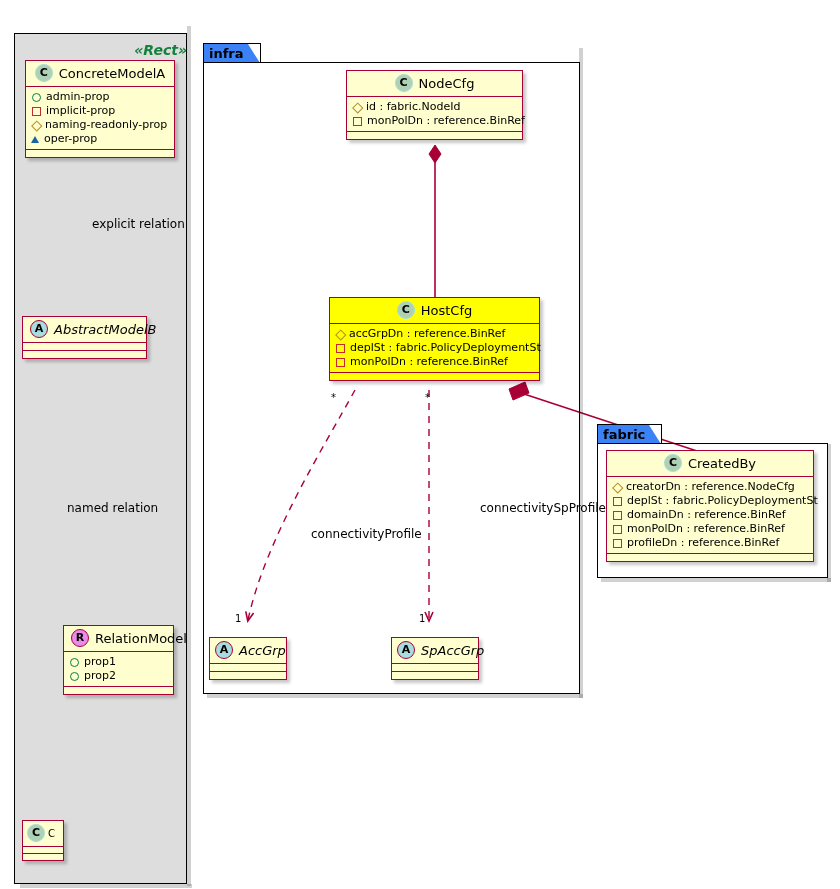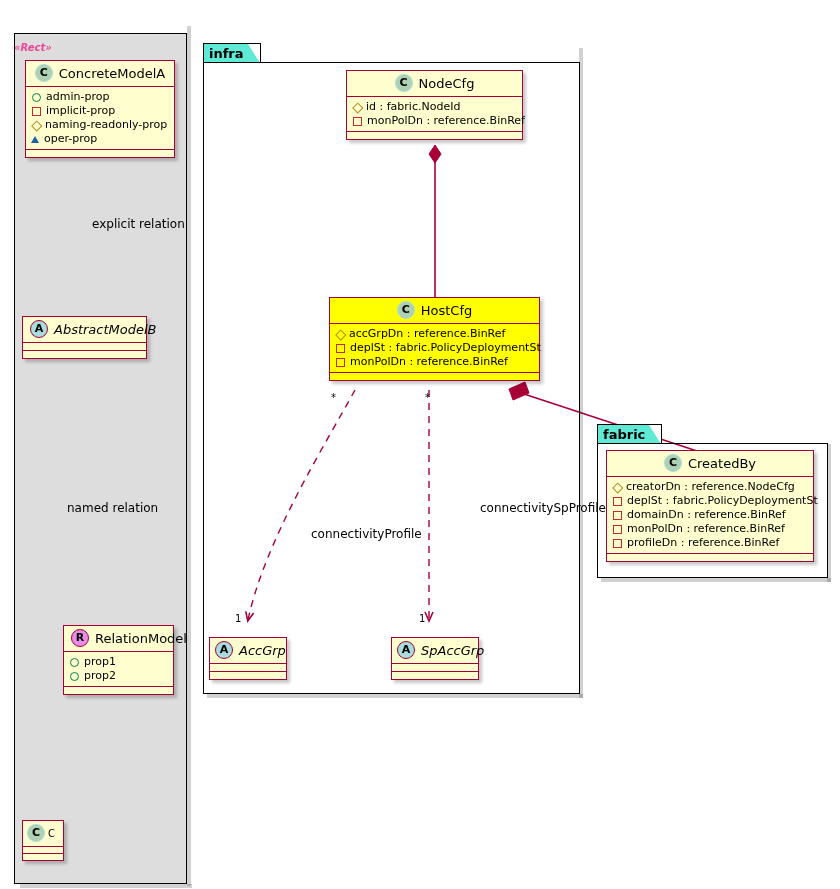--- a/index.html
+++ b/index.html
@@ -29,21 +29,21 @@
     left: 0; top: 0;
     width: 840px;
     height: 889px;
     pointer-events: none;
   }
   .pkg-tab {
     position: absolute;
     box-sizing: border-box;
     border: 1px solid #000000;
     border-bottom: none;
-    background: #5eead4;
+    background: #3b82f6;
     font-size: 13px;
     font-weight: bold;
     color: #000000;
     line-height: 17px;
     padding: 1px 16px 1px 5px;
     white-space: nowrap;
   }
   .pkg-tab::after {
     content: "";
     position: absolute;
@@ -69,25 +69,25 @@
     background: #DDDDDD;
   }
 
   .pkg-shadow {
     position: absolute;
     background: rgba(0,0,0,0.18);
   }
 
   .legend-stereotype {
     position: absolute;
-    font-size: 10px;
+    font-size: 14px;
     font-style: italic;
     font-weight: bold;
-    color: #ec4899;
-    text-align: left;
+    color: #15803d;
+    text-align: right;
     white-space: nowrap;
   }
 
   
   .cls {
     position: absolute;
     box-sizing: border-box;
     border: 1px solid #A80036;
     background: #FEFECE;
     box-shadow: 3px 3px 3px rgba(0,0,0,0.22);

